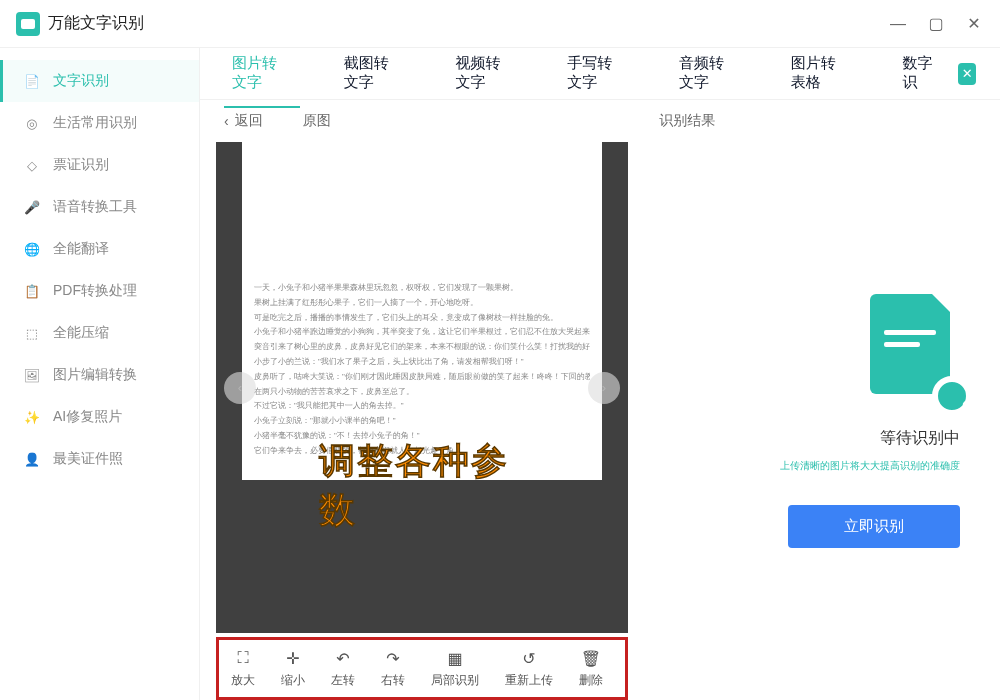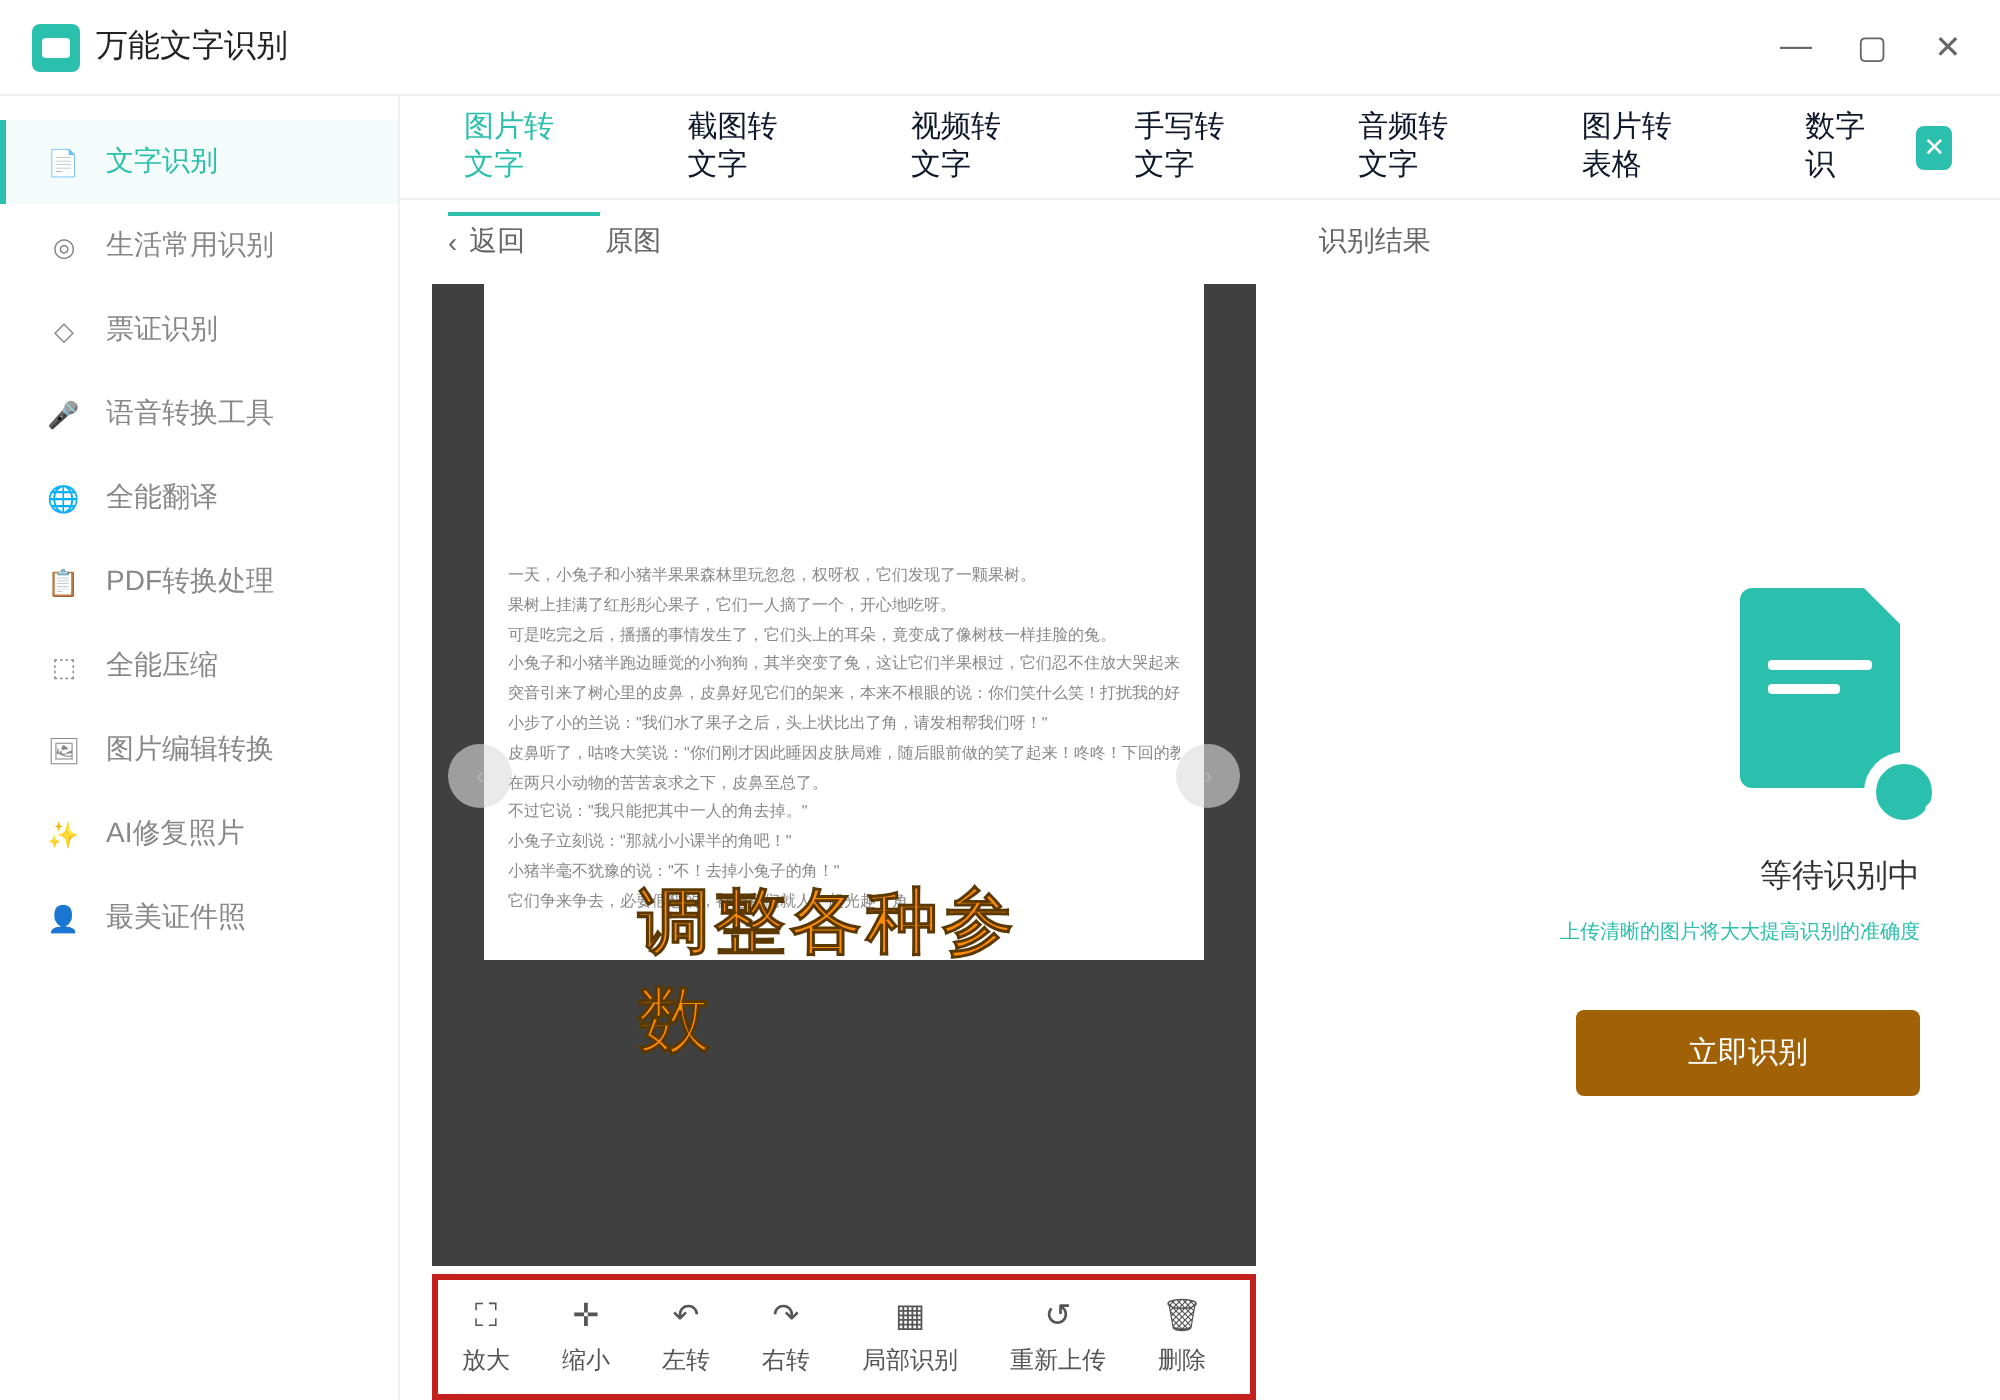--- a/index.html
+++ b/index.html
@@ -54,21 +54,21 @@
 .result-icon { width: 90px; height: 110px; position: relative; margin-bottom: 24px; }
 .doc-shape { width: 80px; height: 100px; background: #2bbfad; border-radius: 6px; position: relative; }
 .doc-shape::before { content: ''; position: absolute; top: 0; right: 0; border-style: solid; border-width: 0 18px 18px 0; border-color: transparent #fff transparent transparent; }
 .doc-lines { position: absolute; top: 36px; left: 14px; right: 14px; }
 .doc-lines div { height: 5px; background: #fff; border-radius: 2px; margin-bottom: 7px; }
 .doc-lines div:nth-child(2) { width: 70%; }
 .mag { position: absolute; right: -12px; bottom: -12px; width: 40px; height: 40px; border: 6px solid #fff; border-radius: 50%; background: #2bbfad; }
 .mag::after { content: ''; position: absolute; width: 14px; height: 6px; background: #fff; right: -10px; bottom: 0; transform: rotate(45deg); border-radius: 2px; }
 .result-title { font-size: 16px; color: #333; margin-bottom: 10px; }
 .result-tip { font-size: 10px; color: #2bbfad; margin-bottom: 32px; }
-.recognize-btn { padding: 12px 56px; background: #a16207; color: #fff; border: none; border-radius: 4px; font-size: 15px; cursor: pointer; }
+.recognize-btn { padding: 12px 56px; background: #3b82f6; color: #fff; border: none; border-radius: 4px; font-size: 15px; cursor: pointer; }
 </style>
 </head>
 <body>
 
 <div class="titlebar">
   <div class="logo">
       <div class="logo-inner"></div>
     </div>
   <div class="app-title">万能文字识别</div>
   <div class="win-controls">

